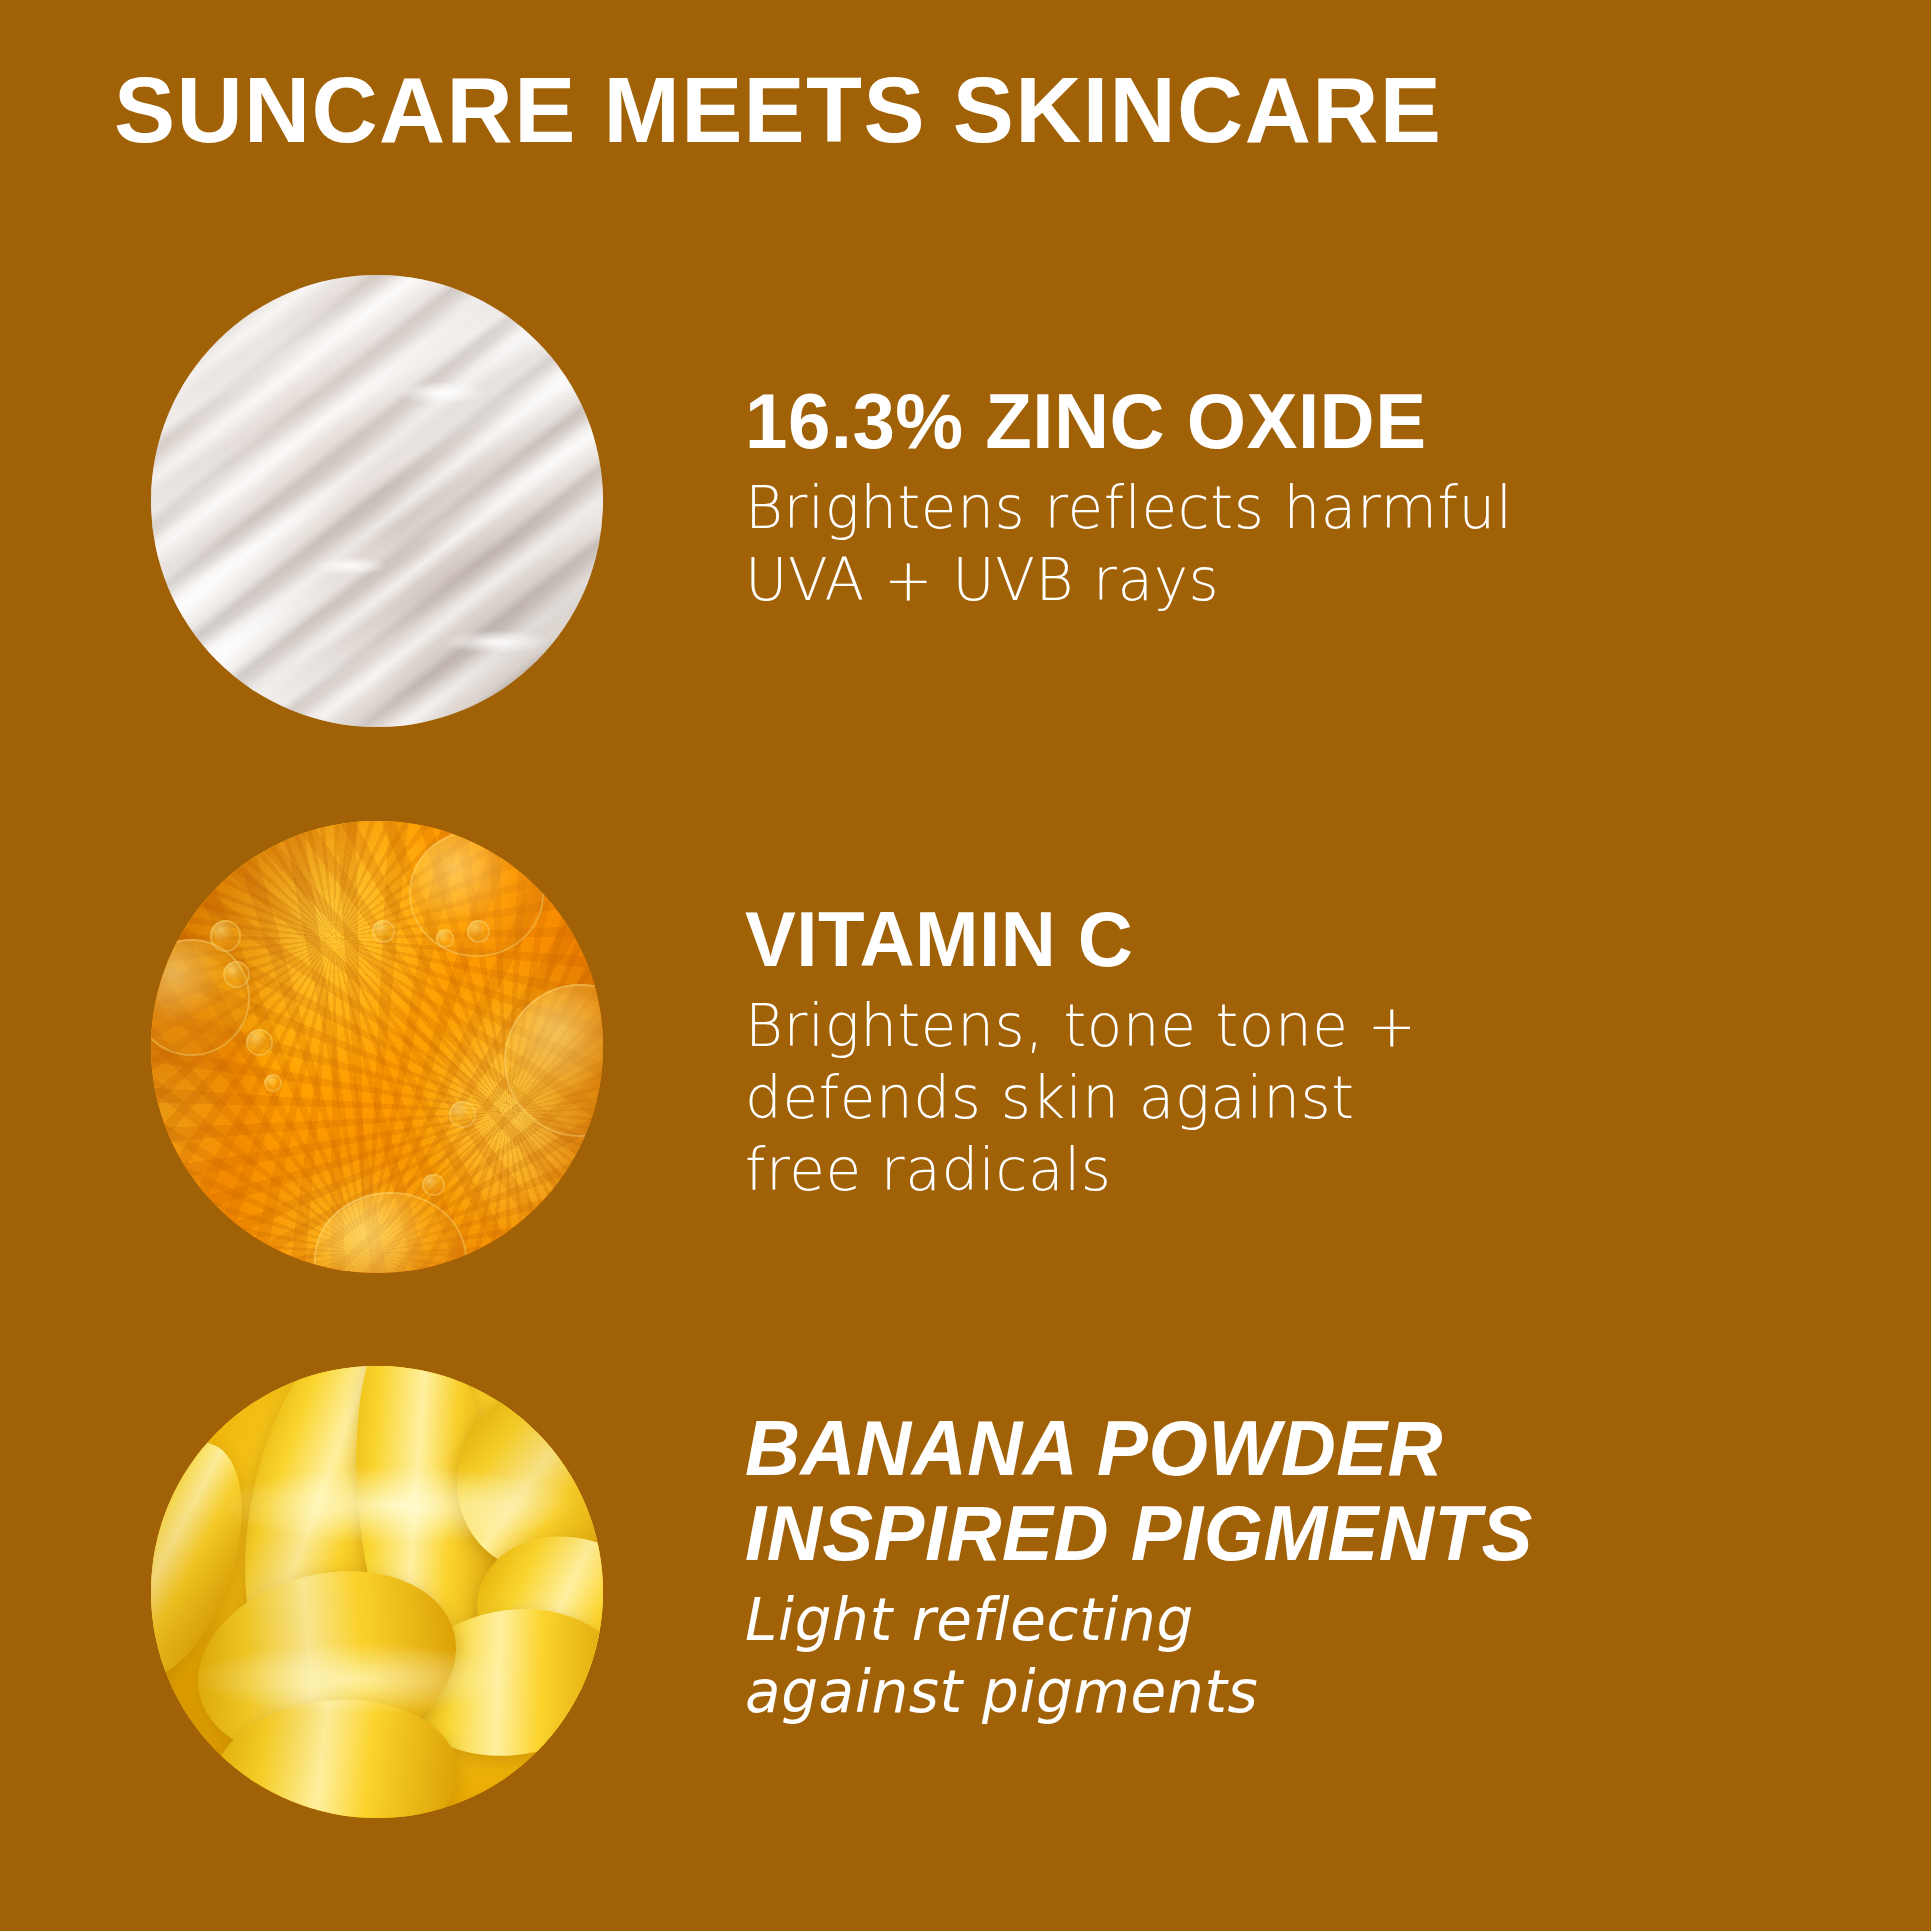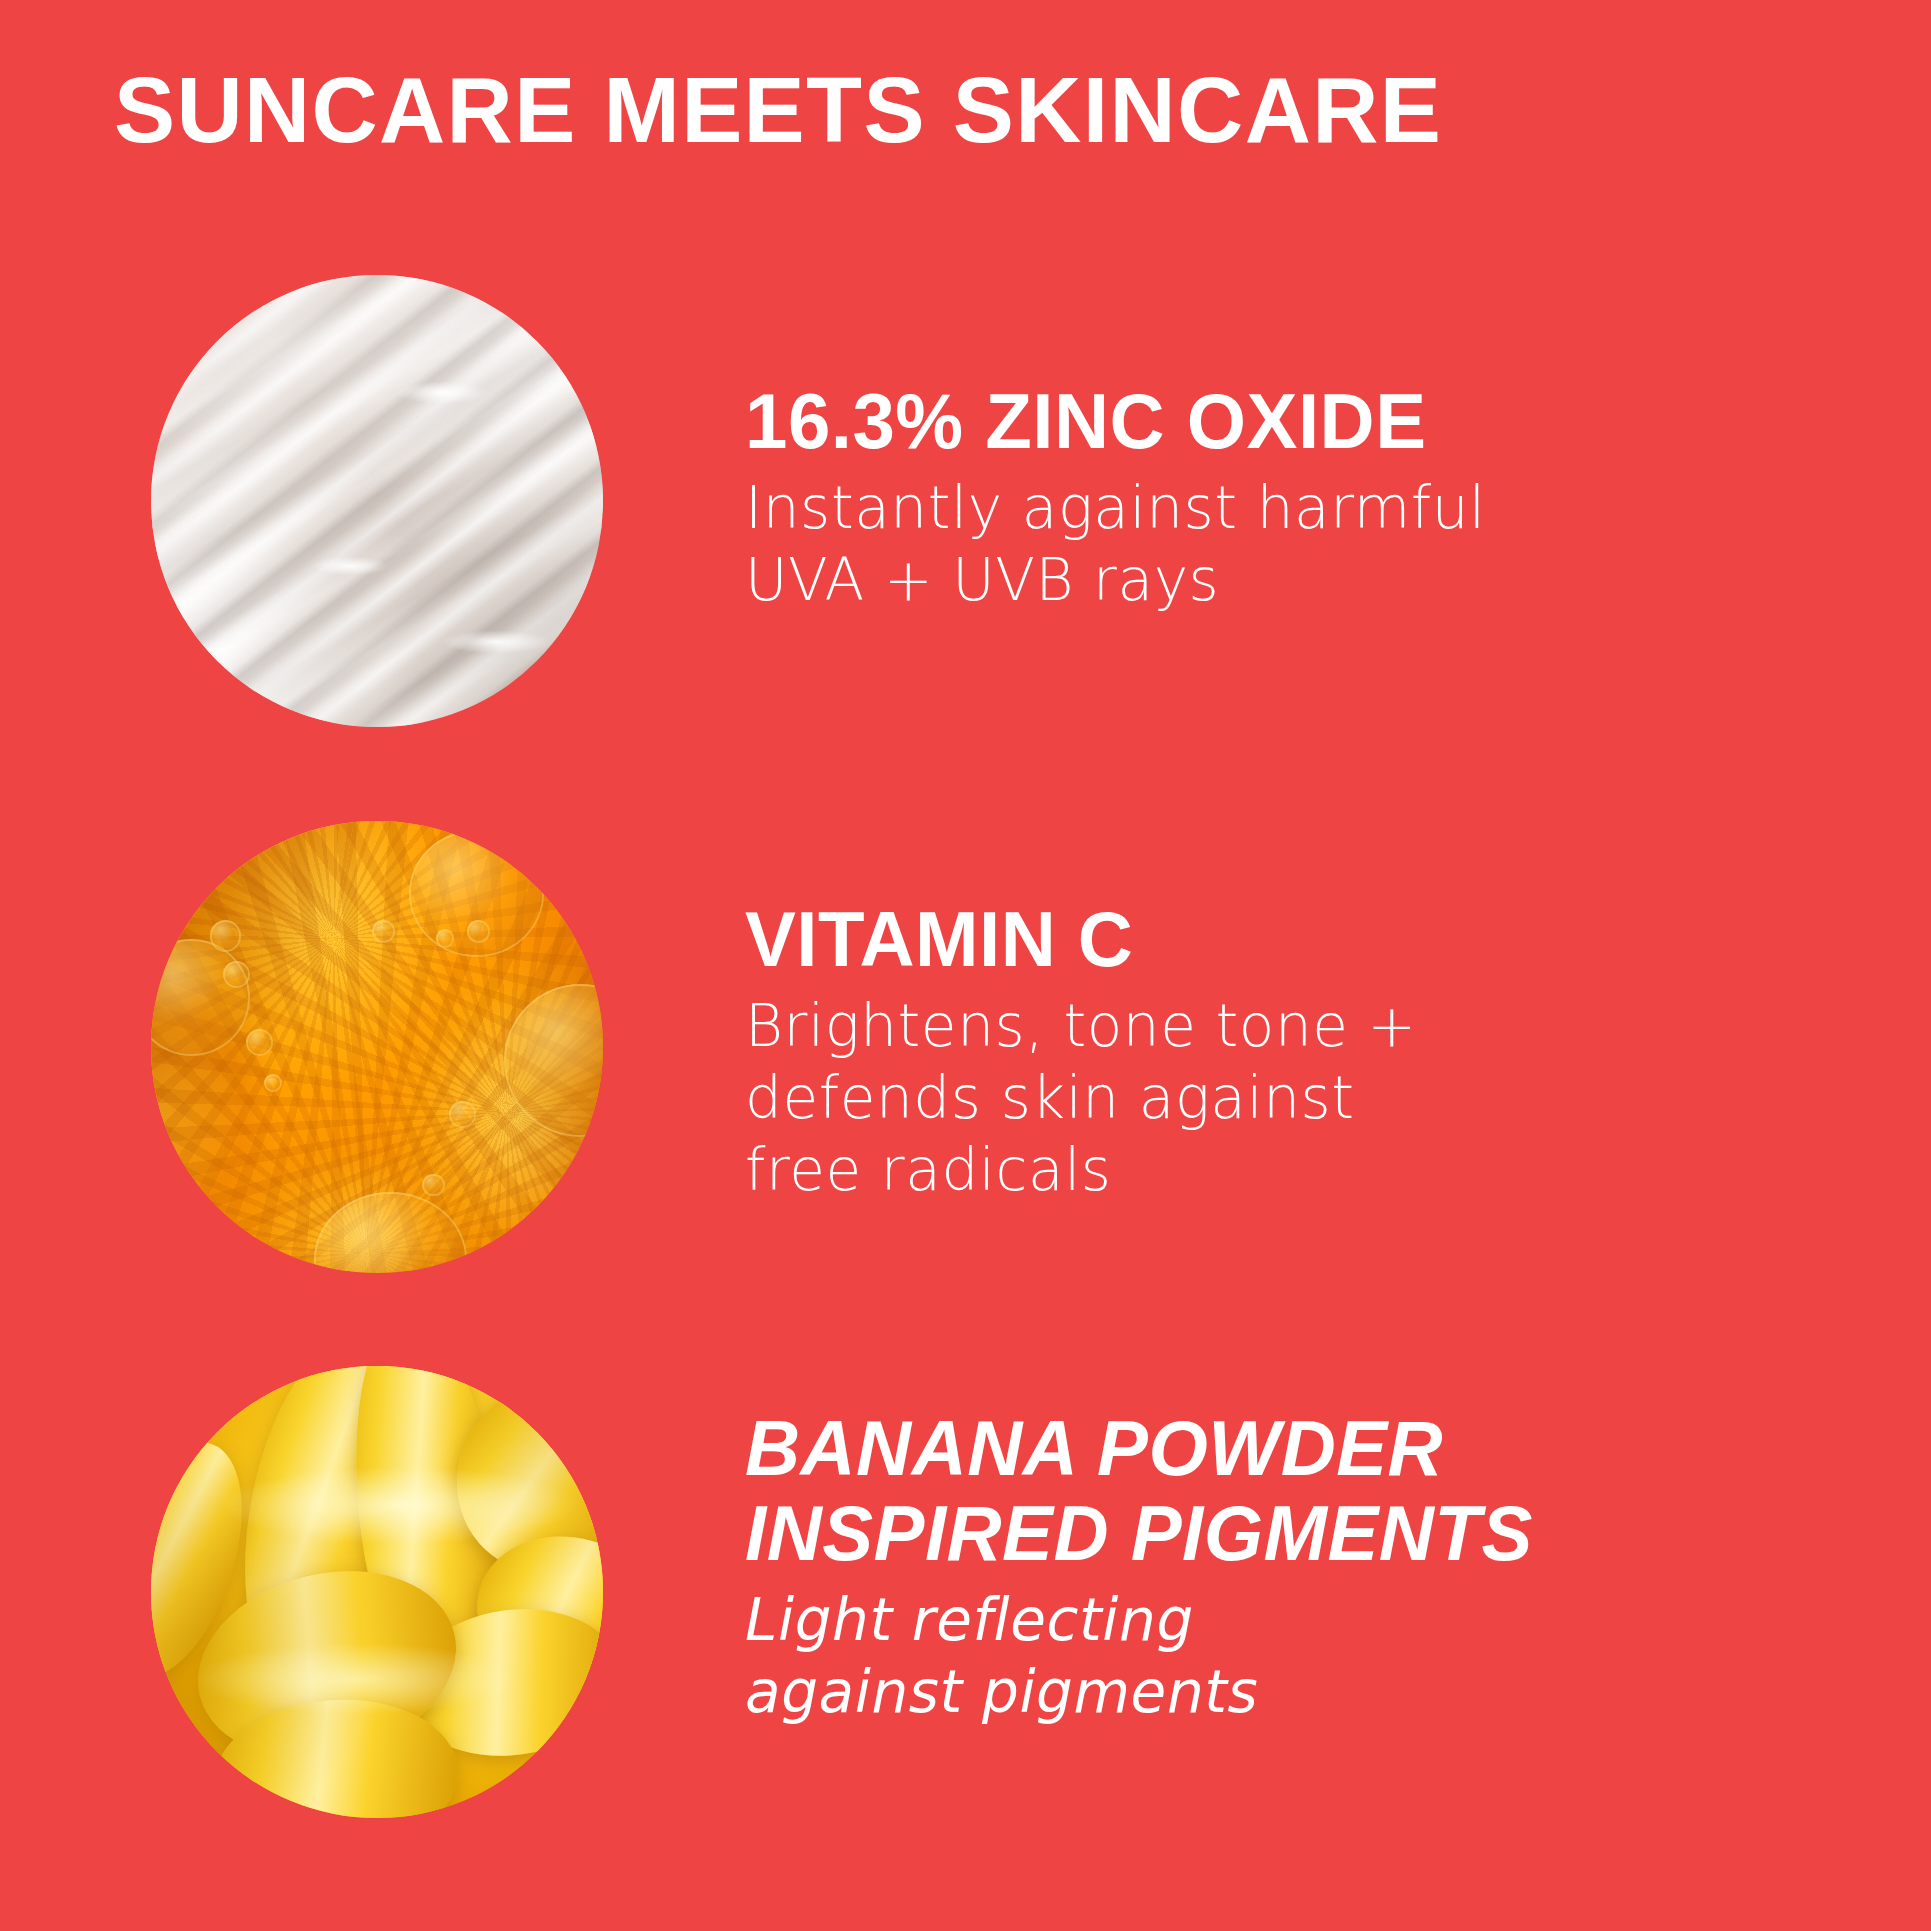--- a/index.html
+++ b/index.html
@@ -9,21 +9,21 @@
   body {
     width: 1931px;
     height: 1931px;
     overflow: hidden;
     font-family: "Liberation Sans", sans-serif;
   }
   #poster {
     position: relative;
     width: 1931px;
     height: 1931px;
-    background: #ef4444;
+    background: #a16207;
     overflow: hidden;
   }
 
   
   #poster-title {
     position: absolute;
     left: 114px;
     top: 60px;
     width: 1738px;
     color: #ffffff;
@@ -204,21 +204,21 @@
 
     <div class="swatch">
       <div class="layer cream-base"></div>
       <div class="layer cream-ridges"></div>
       <div class="layer cream-ridges-2"></div>
       <div class="layer cream-sheen"></div>
     </div>
 
     <div class="text-block tb-1">
       <p class="feature-heading">16.3% ZINC OXIDE</p>
-      <p class="feature-body">Instantly against harmful
+      <p class="feature-body">Brightens reflects harmful
 UVA + UVB rays</p>
     </div>
   </div>
 
   <div class="row row-2">
 
     <div class="swatch">
       <div class="layer citrus-base"></div>
       <div class="layer citrus-wedges"></div>
       <div class="layer citrus-fibers"></div>

